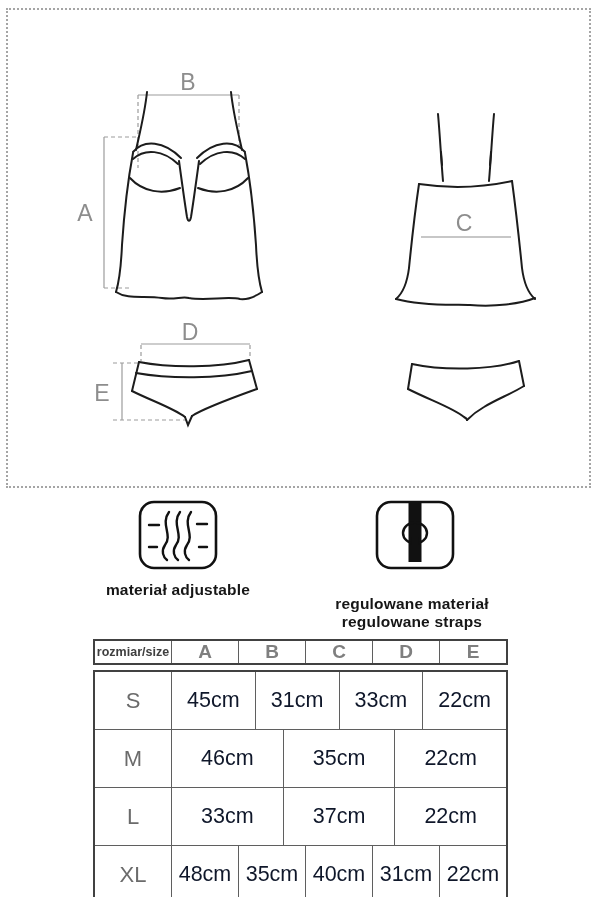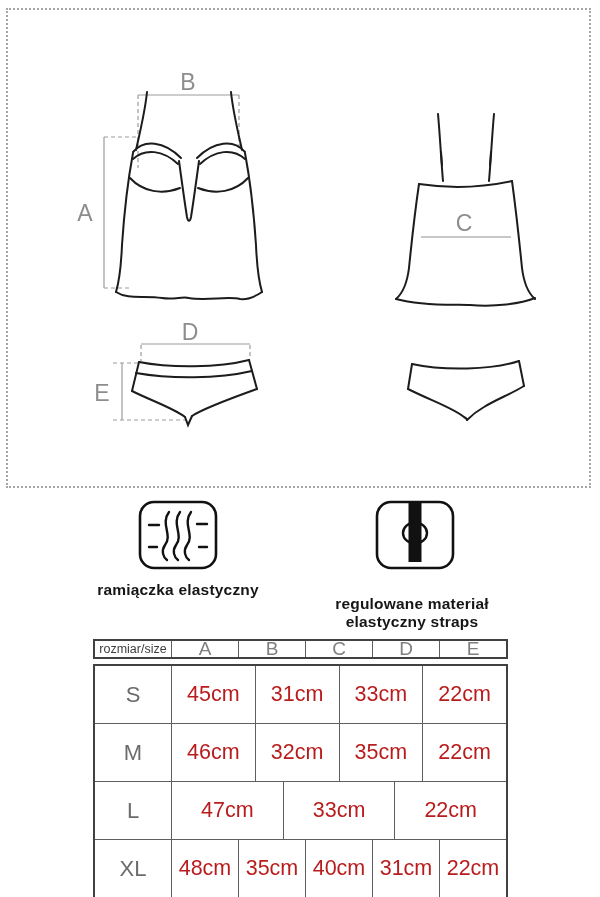--- a/index.html
+++ b/index.html
@@ -31,34 +31,34 @@
     position:absolute;width:240px;text-align:center;color:#161616;
     font-size:15.5px;font-weight:bold;line-height:18px;letter-spacing:.2px;
   }
   .caption-left{left:58px;top:581px;}
   .caption-right{left:292px;top:595px;}
   
   .table{position:absolute;left:93px;top:639px;width:415px;}
   .t-head,.t-body{
     border:2px solid #414141;box-sizing:border-box;background:#fff;
   }
-  .t-head{display:flex;height:20px;margin-bottom:5px;}
+  .t-head{display:flex;height:26px;margin-bottom:5px;font-weight:bold;}
   .t-row{display:flex;height:57px;}
   .t-row + .t-row{border-top:1px solid #5f5f5f;}
   .cell{
     display:flex;align-items:center;justify-content:center;
     box-sizing:border-box;overflow:hidden;
   }
   .cell + .cell{border-left:1px solid #5f5f5f;}
   .size-cell{width:76px;flex:none;}
   .col{flex:1;}
   .head-size{font-size:12.5px;color:#3f3f3f;}
   .head-letter{font-size:19px;color:#7f7f7f;}
   .row-size{font-size:22px;color:#6b6b6b;}
-  .val{font-size:21.5px;color:#b91c1c;}
+  .val{font-size:21.5px;color:#0f172a;}
 </style>
 </head>
 <body>
 
 <div class="screen">
 
   <div class="draw-box"></div>
 
   <svg class="diagram" width="600" height="490" viewBox="0 0 600 490">
 
@@ -147,25 +147,25 @@
   </svg>
 
   <svg class="icon-box icon-right" viewBox="0 0 80 70">
     <rect x="2" y="2" width="76" height="66" rx="14" class="icon-stroke" stroke-width="2.6"></rect>
     <rect x="33.5" y="3" width="13" height="59" fill="#111"></rect>
     <ellipse cx="40" cy="33" rx="12" ry="10.5" fill="#ffffff" class="icon-stroke" stroke-width="2.4"></ellipse>
     <rect x="36.5" y="37" width="7" height="8" fill="#111"></rect>
   </svg>
 
   <div class="caption caption-left">
-    <div>ramiączka elastyczny</div>
+    <div>materiał adjustable</div>
   </div>
   <div class="caption caption-right">
     <div>regulowane materiał</div>
-    <div>elastyczny straps</div>
+    <div>regulowane straps</div>
   </div>
 
   <div class="table">
     <div class="t-head">
       <div class="cell size-cell head-size">rozmiar/size</div>
       <div class="cell col head-letter">A</div>
       <div class="cell col head-letter">B</div>
       <div class="cell col head-letter">C</div>
       <div class="cell col head-letter">D</div>
       <div class="cell col head-letter">E</div>
@@ -174,28 +174,27 @@
       <div class="t-row">
         <div class="cell size-cell row-size">S</div>
         <div class="cell col val">45cm</div>
         <div class="cell col val">31cm</div>
         <div class="cell col val">33cm</div>
         <div class="cell col val">22cm</div>
       </div>
       <div class="t-row">
         <div class="cell size-cell row-size">M</div>
         <div class="cell col val">46cm</div>
-        <div class="cell col val">32cm</div>
         <div class="cell col val">35cm</div>
         <div class="cell col val">22cm</div>
       </div>
       <div class="t-row">
         <div class="cell size-cell row-size">L</div>
-        <div class="cell col val">47cm</div>
         <div class="cell col val">33cm</div>
+        <div class="cell col val">37cm</div>
         <div class="cell col val">22cm</div>
       </div>
       <div class="t-row">
         <div class="cell size-cell row-size">XL</div>
         <div class="cell col val">48cm</div>
         <div class="cell col val">35cm</div>
         <div class="cell col val">40cm</div>
         <div class="cell col val">31cm</div>
         <div class="cell col val">22cm</div>
       </div>

